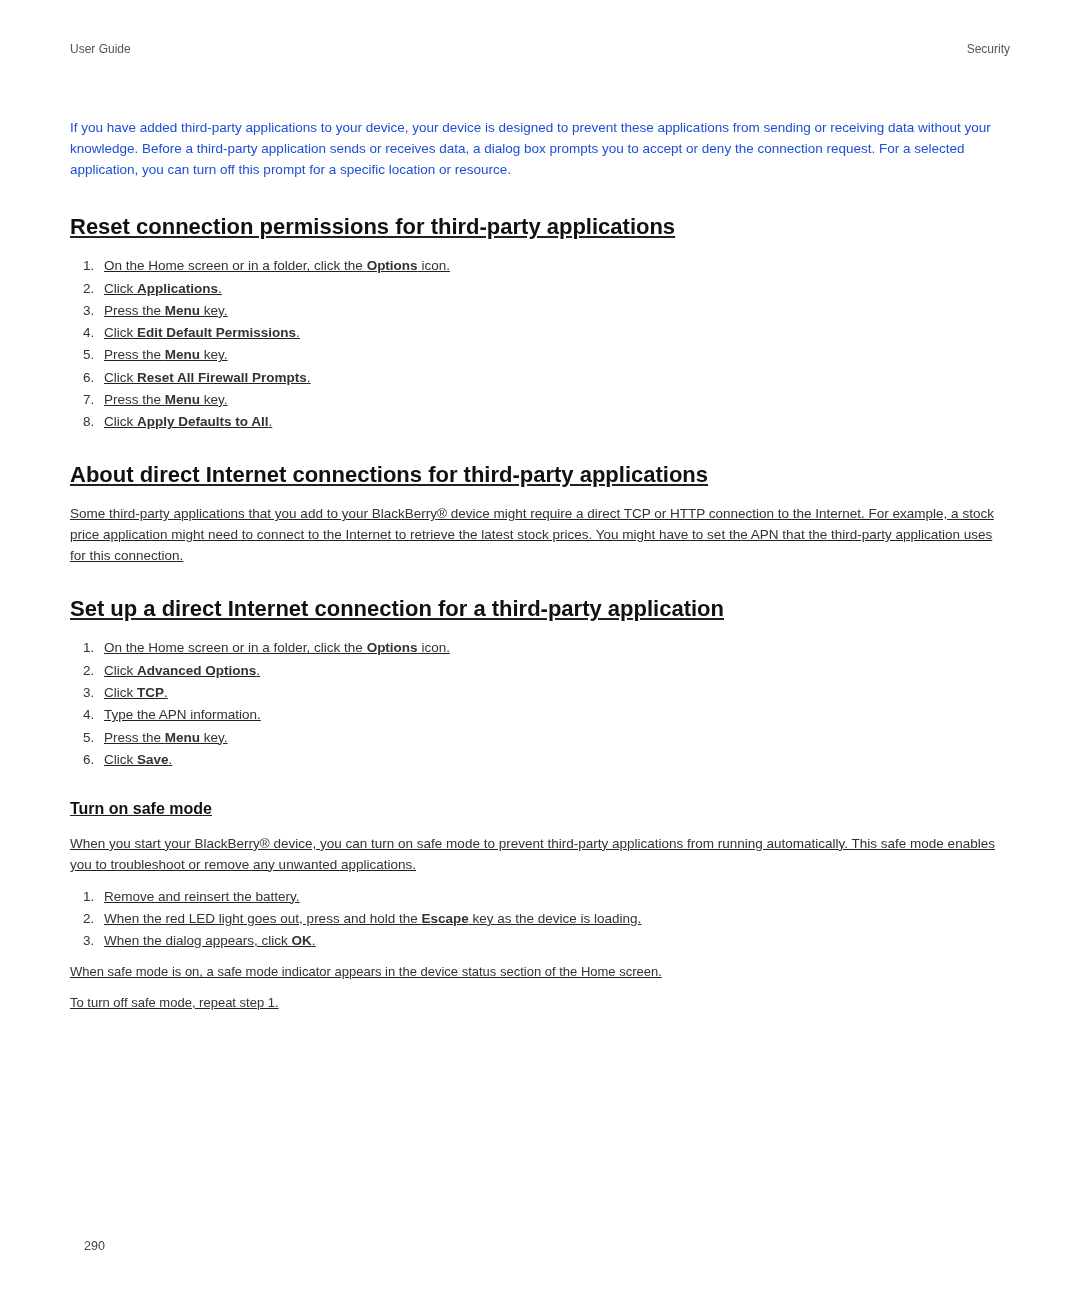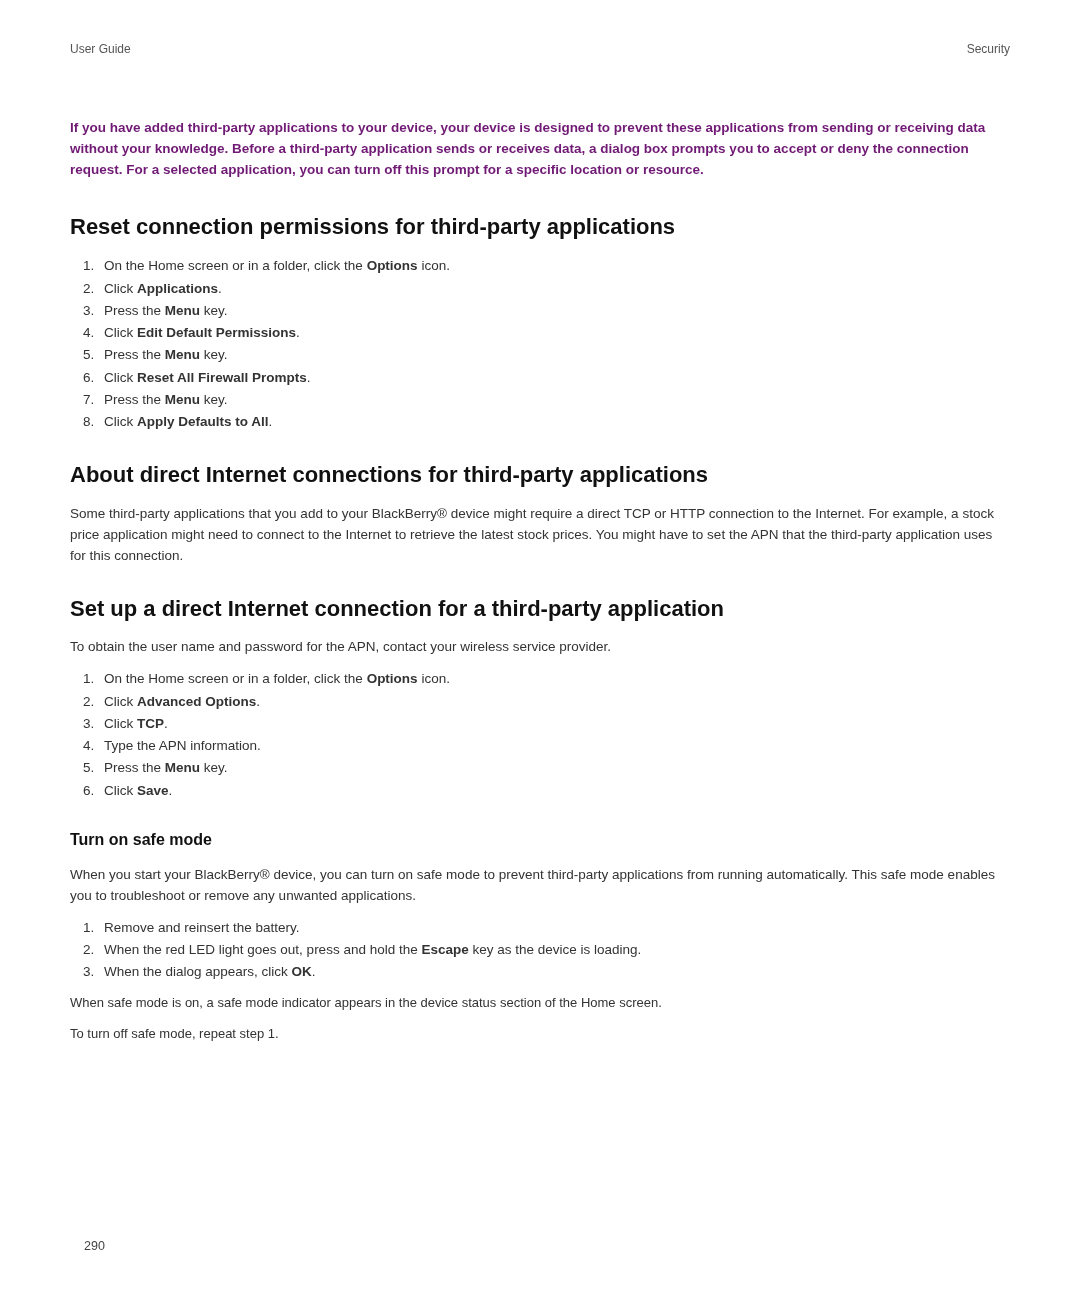--- a/index.html
+++ b/index.html
@@ -36,28 +36,28 @@
       text-align: center;
     }
 
     .header-right {
       font-size: 12px;
       color: #555;
     }
 
     .intro-text {
       font-size: 13.5px;
-      color: #701a75;
+      color: #1d4ed8;
       margin-bottom: 32px;
       line-height: 1.55;
-      font-weight: bold;
     }
 
     .section {
       margin-bottom: 28px;
+      text-decoration: underline;
     }
 
     .section-title {
       font-size: 22px;
       font-weight: bold;
       color: #111;
       margin-bottom: 14px;
       line-height: 1.3;
     }
 
@@ -129,21 +129,20 @@
           <li>Press the <strong>Menu</strong> key.</li>
           <li>Click <strong>Apply Defaults to All</strong>.</li>
         </ol>
       </div>
       <div class="section">
         <div class="section-title">About direct Internet connections for third-party applications</div>
         <p class="section-body">Some third-party applications that you add to your BlackBerry® device might require a direct TCP or HTTP connection to the Internet. For example, a stock price application might need to connect to the Internet to retrieve the latest stock prices. You might have to set the APN that the third-party application uses for this connection.</p>
       </div>
       <div class="section">
         <div class="section-title">Set up a direct Internet connection for a third-party application</div>
-        <p class="section-body">To obtain the user name and password for the APN, contact your wireless service provider.</p>
         <ol>
           <li>On the Home screen or in a folder, click the <strong>Options</strong> icon.</li>
           <li>Click <strong>Advanced Options</strong>.</li>
           <li>Click <strong>TCP</strong>.</li>
           <li>Type the APN information.</li>
           <li>Press the <strong>Menu</strong> key.</li>
           <li>Click <strong>Save</strong>.</li>
         </ol>
       </div>
       <div class="section">

